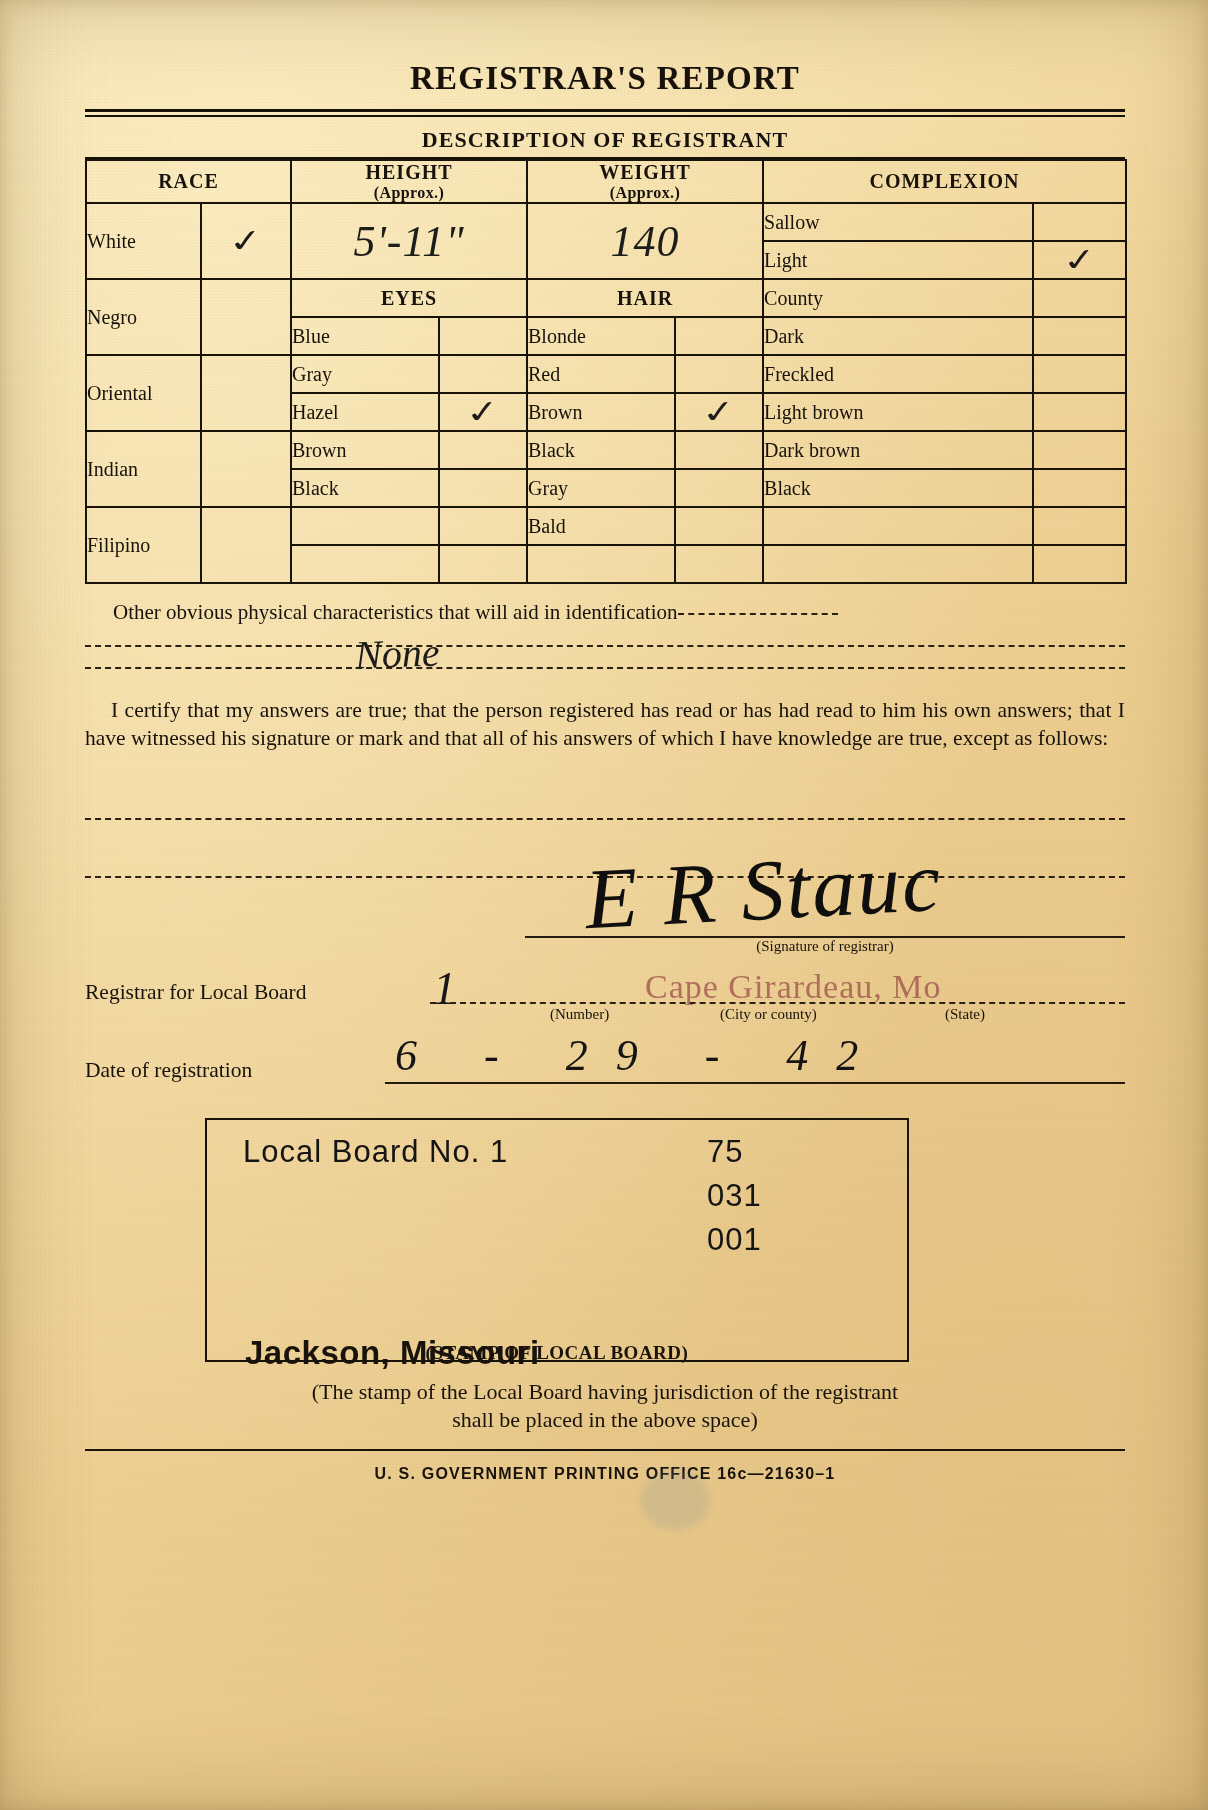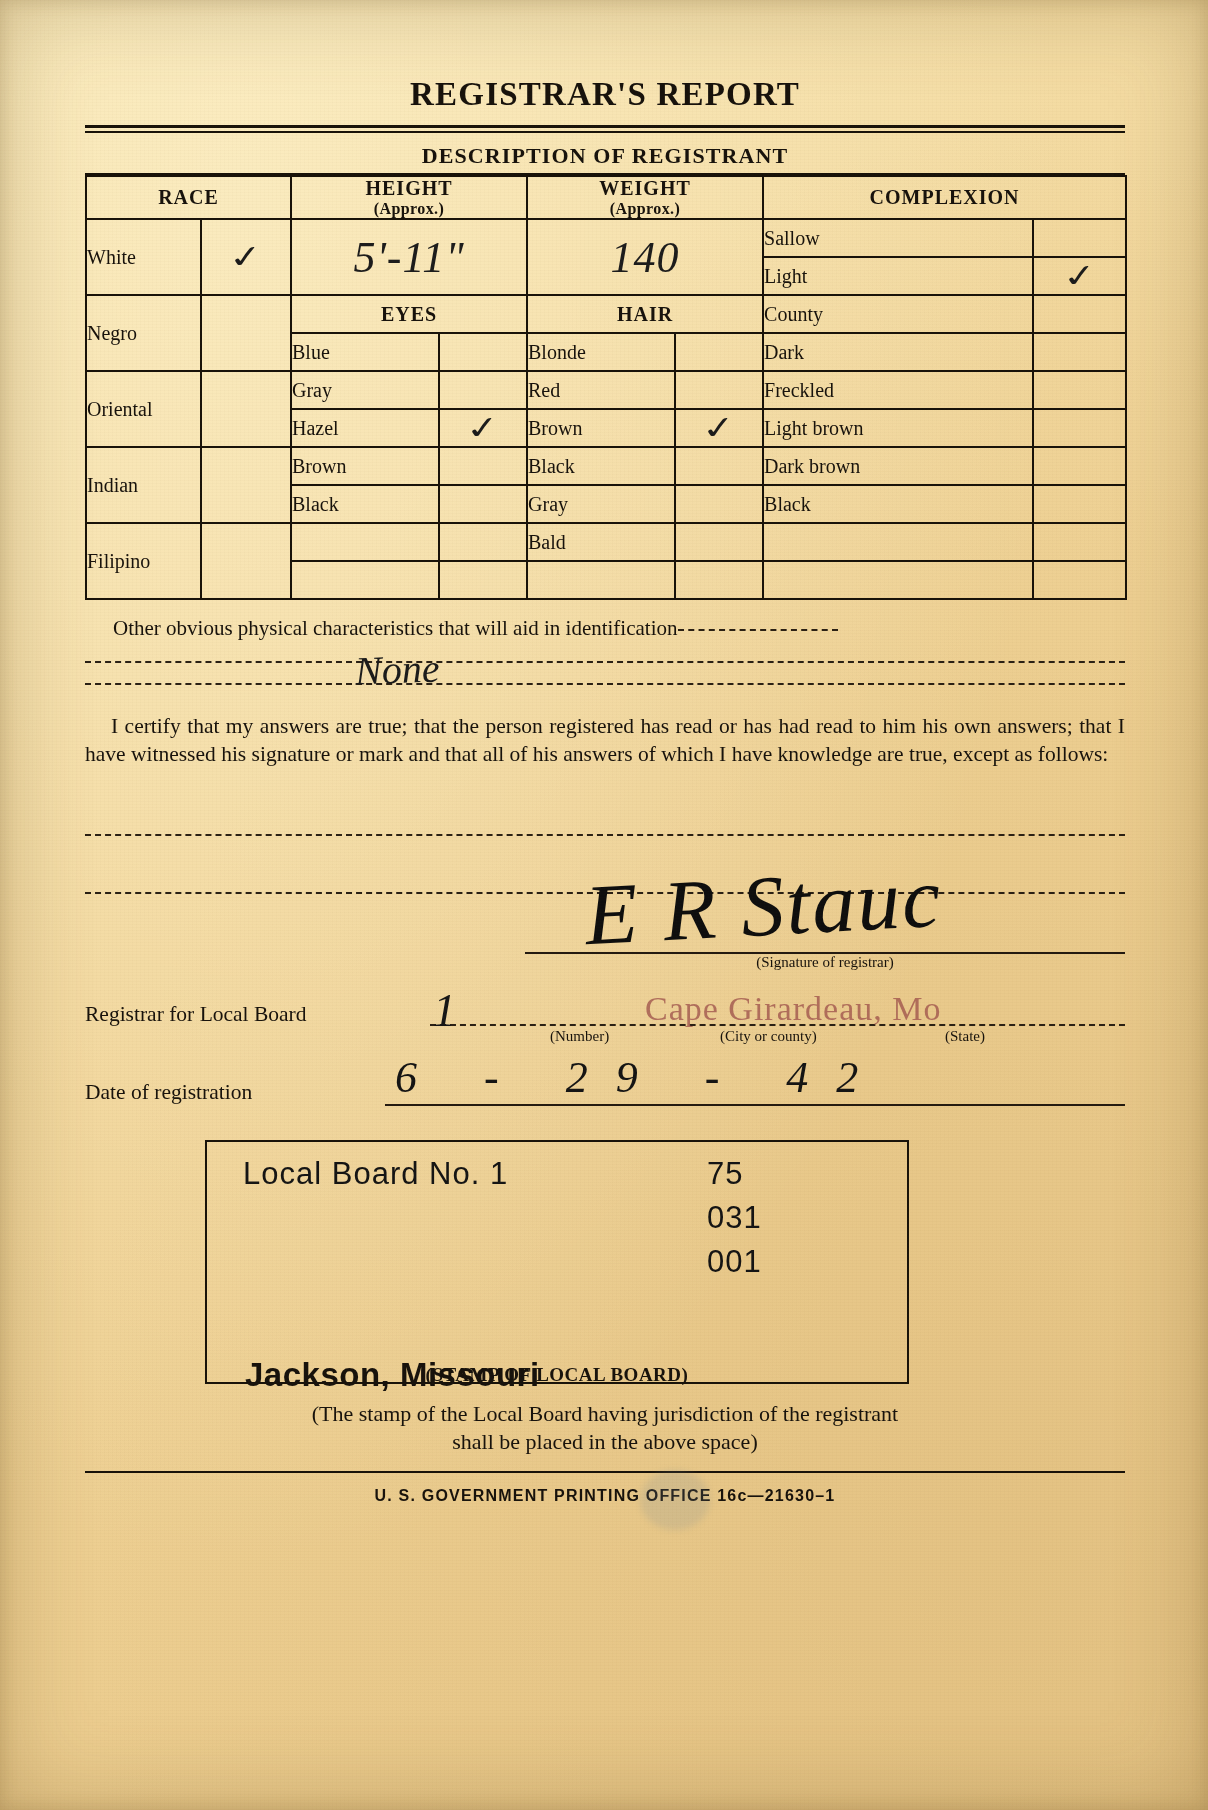--- a/index.html
+++ b/index.html
@@ -33,21 +33,21 @@
   }
   .edge-dark {
     position: absolute;
     inset: 0;
     pointer-events: none;
     box-shadow: inset 0 0 90px rgba(110,80,30,0.30), inset 0 0 18px rgba(110,80,30,0.22);
   }
   .content {
     position: absolute;
     left: 85px;
-    top: 16px;
+    top: 0;
     width: 1040px;
     height: 1467px;
   }
 
   
   .title {
     text-align: center;
     font-weight: bold;
     font-size: 33px;
     letter-spacing: 1.2px;
@@ -185,21 +185,21 @@
     left: 440px;
     right: 0;
     text-align: center;
     font-size: 15px;
     color: #17120c;
   }
 
   .regline {
     position: relative;
     height: 70px;
-    margin-top: 6px;
+    margin-top: 0;
   }
   .regline .label {
     position: absolute;
     left: 0;
     top: 12px;
     font-size: 21.5px;
     color: #17120c;
   }
   .regline .fill {
     position: absolute;

